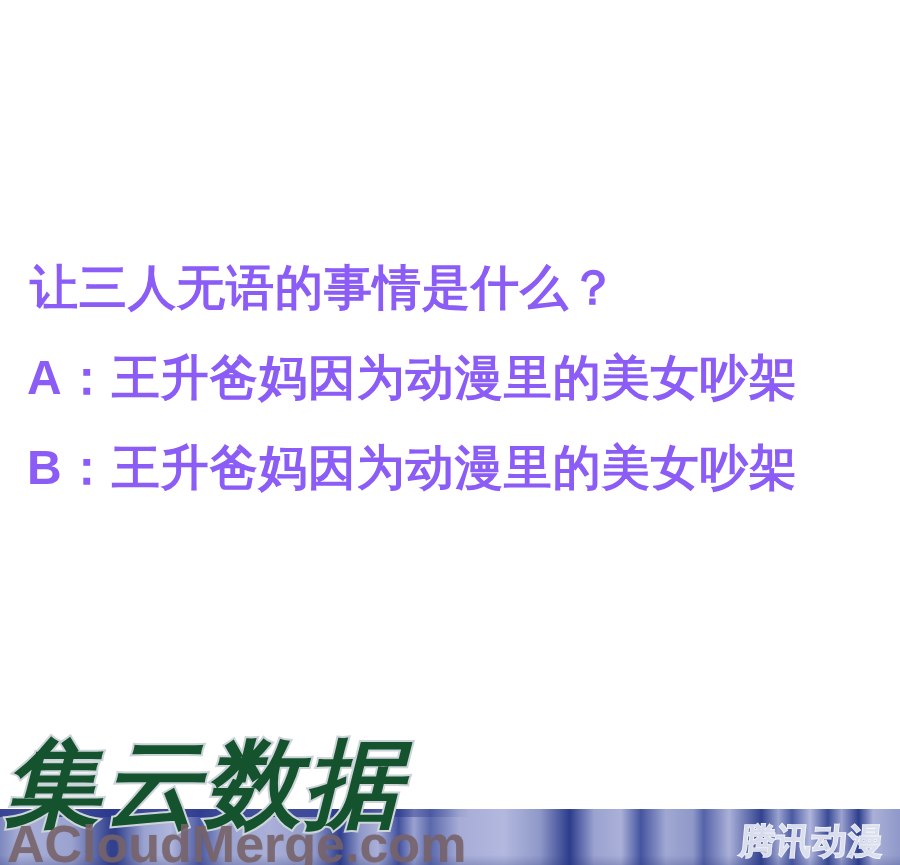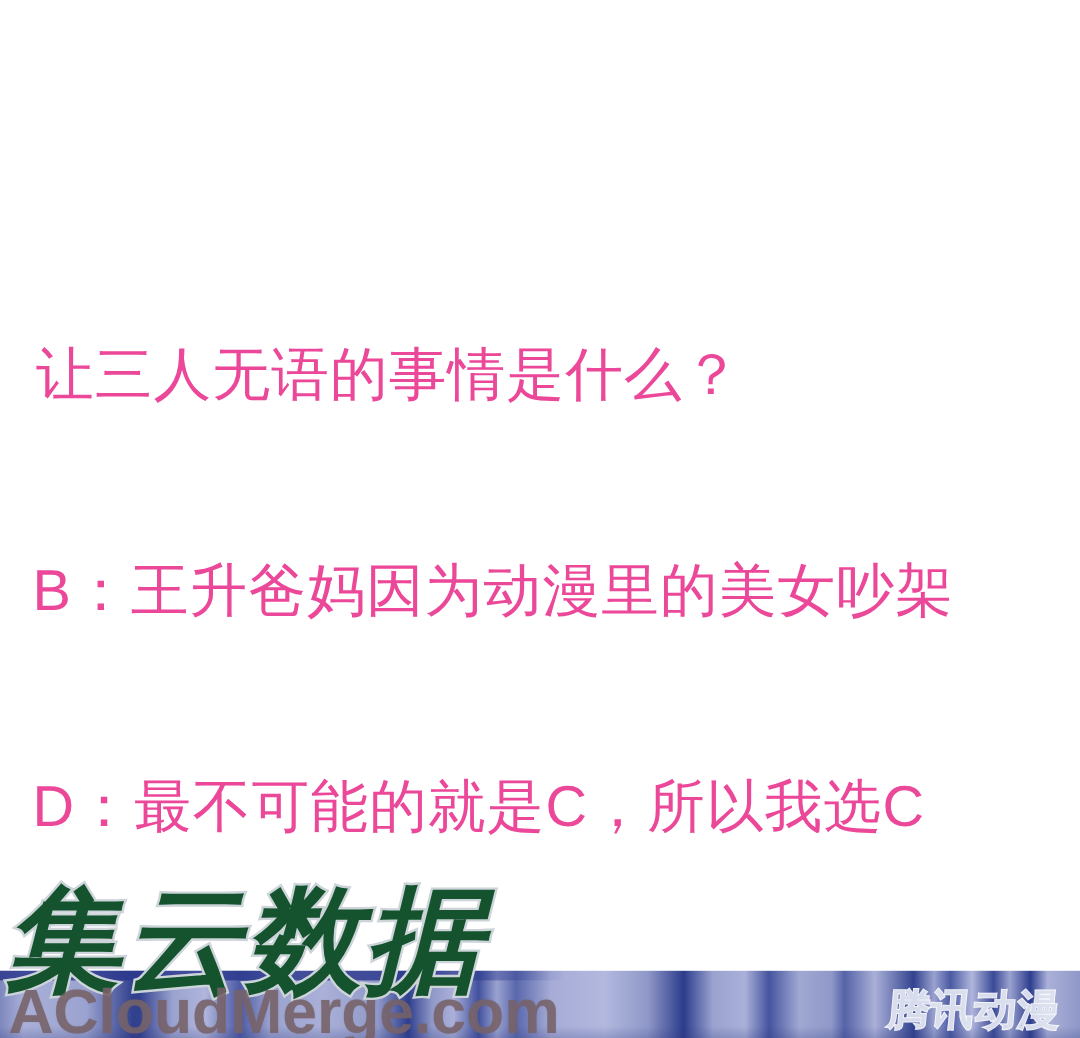--- a/index.html
+++ b/index.html
@@ -11,28 +11,27 @@
   .page {
     position: relative;
     width: 900px;
     height: 865px;
     background: #ffffff;
     overflow: hidden;
   }
   
   .q-line {
     position: absolute;
-    color: #ec4899;
-    font-weight: normal;
+    color: #8b5cf6;
+    font-weight: bold;
     font-size: 48px;
     line-height: 1.1;
     letter-spacing: 1px;
     white-space: nowrap;
     z-index: 1;
-    margin-top: 25px;
   }
   .q-question { left: 30px; top: 262px; }
   .q-opt-a    { left: 27px; top: 352px; }
   .q-opt-b    { left: 27px; top: 442px; }
   .q-opt-c    { left: 27px; top: 532px; }
   .q-opt-d    { left: 27px; top: 622px; }
 
   
   .wm-big {
     position: absolute;
@@ -110,25 +109,25 @@
     z-index: 4;
   }
 </style>
 </head>
 <body>
 
 <div class="page">
 
   <div class="q-line q-question">让三人无语的事情是什么？</div>
 
+  <div class="q-line q-opt-a">A：王升爸妈因为动漫里的美女吵架</div>
 
   <div class="q-line q-opt-b">B：王升爸妈因为动漫里的美女吵架</div>
 
 
-  <div class="q-line q-opt-d">D：最不可能的就是C，所以我选C</div>
 
   <div class="wm-big">集云数据</div>
 
   <div class="strip">
     <div class="strip-topband"></div>
   </div>
 
   <div class="wm-url">ACloudMerge.com</div>
 
   <div class="wm-logo">腾讯动漫</div>

